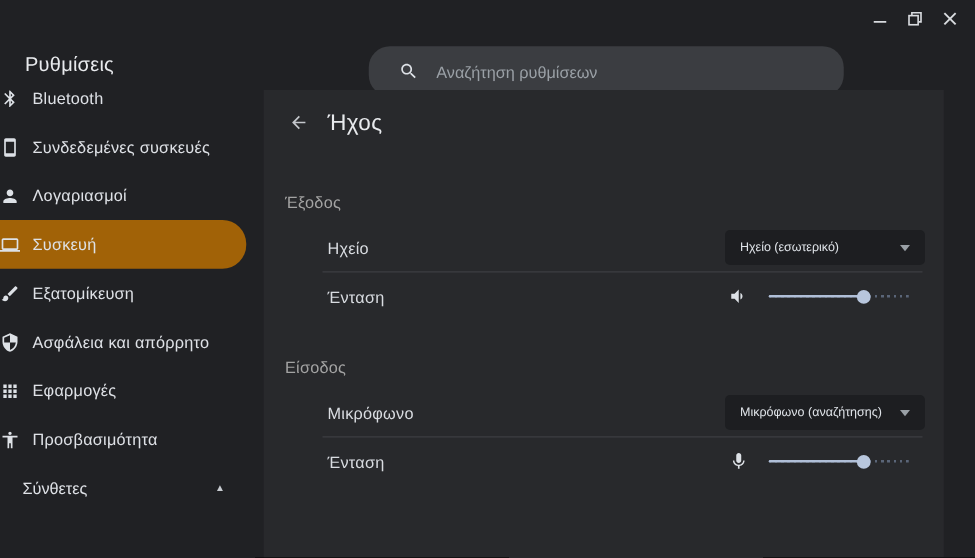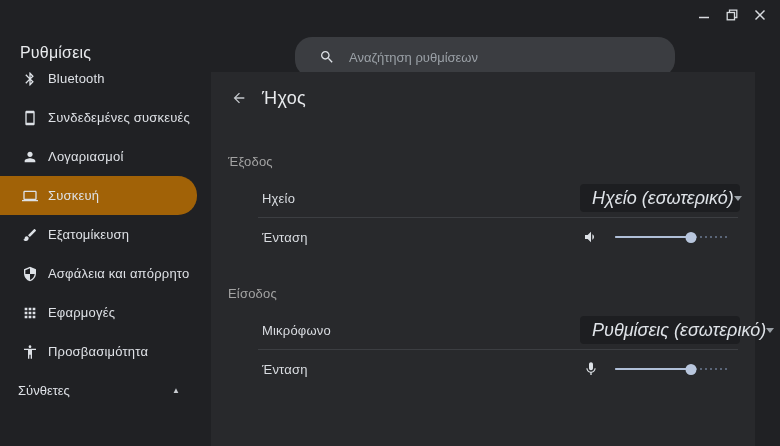--- a/index.html
+++ b/index.html
@@ -32,21 +32,21 @@
     background:transparent; border:none; outline:none; color:#e8eaed;
     font-size:13px; width:300px; font-family:"Liberation Sans", sans-serif;
   }
   .search-input::placeholder { color:#9aa0a6; }
   
   .body { display:flex; height:374px; }
   .sidebar { width:211px; overflow:hidden; flex:none; position:relative; }
   .side-list { margin-top:-13px; }
   .side-item {
     width:197px; height:39px; display:flex; align-items:center;
-    padding-left:22px; border-radius:0 19px 19px 0; cursor:pointer;
+    border-radius:0 19px 19px 0; cursor:pointer;
   }
   .side-item .sicon { width:16px; height:16px; margin-right:10px; display:flex; flex:none; }
   .side-item .slabel { font-size:13px; font-weight:500; color:#dee1e6; letter-spacing:.2px; white-space:nowrap; }
   .side-item.sel { background:#a16207; }
   .advanced-row {
     width:211px; height:39px; display:flex; align-items:center;
     padding-left:18px; cursor:pointer; position:relative;
   }
   .advanced-row .slabel { font-size:13px; font-weight:500; color:#dee1e6; }
   .advanced-row .caret-up { position:absolute; left:172px; font-size:8px; color:#c8ccd1; }
@@ -65,21 +65,21 @@
   }
   .row.first-after-heading { margin-top:10px;gap:33px; }
   .row-label { font-size:13px; color:#d9dce1; letter-spacing:.2px; }
   .divider { height:1px; background:#3c3e42; margin-left:47px; margin-right:17px; }
   
   .dropdown {
     margin-left:auto; margin-right:15px; width:160px; height:28px;
     background:#1d1e21; border-radius:4px; display:flex; align-items:center;
     padding:0 12px; cursor:pointer;
   }
-  .dropdown .dd-value { font-size:18px; color:#dfe3e8; white-space:nowrap;font-style:italic; }
+  .dropdown .dd-value { font-size:10px; color:#dfe3e8; white-space:nowrap; }
   .dd-caret {
     margin-left:auto; width:0; height:0;
     border-left:4px solid transparent; border-right:4px solid transparent;
     border-top:5px solid #9aa0a6;
   }
   
   .slider-group { margin-left:auto; margin-right:28px; display:flex; align-items:center; }
   .slider-group .vicon { width:16px; height:16px; display:flex; margin-right:16px; }
   .slider { position:relative; width:112px; height:12px; cursor:pointer; }
   .slider .track-inactive {
@@ -243,21 +243,21 @@
             <div class="knob"></div>
           </div>
         </div>
       </div>
 
       <div class="section-heading">Είσοδος</div>
 
       <div class="row first-after-heading">
         <span class="row-label">Μικρόφωνο</span>
         <div class="dropdown">
-          <span class="dd-value">Ρυθμίσεις (εσωτερικό)</span>
+          <span class="dd-value">Μικρόφωνο (αναζήτησης)</span>
           <span class="dd-caret"></span>
         </div>
       </div>
       <div class="divider"></div>
 
       <div class="row">
         <span class="row-label">Ένταση</span>
         <div class="slider-group">
           <span class="vicon">
             <svg class="fillicon" width="16" height="16" viewBox="0 0 24 24">

